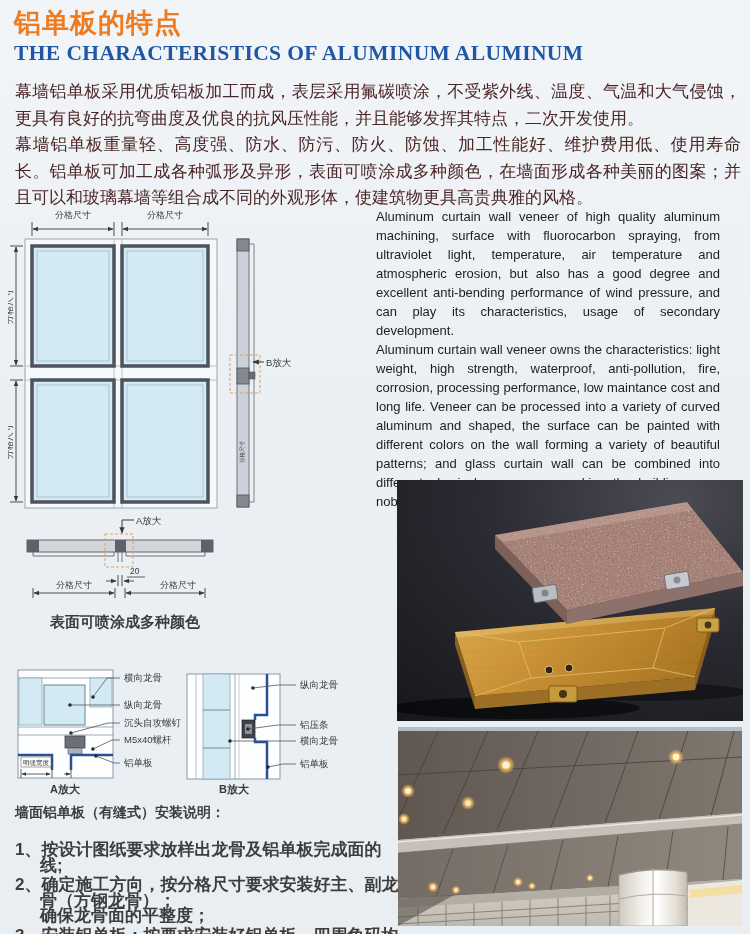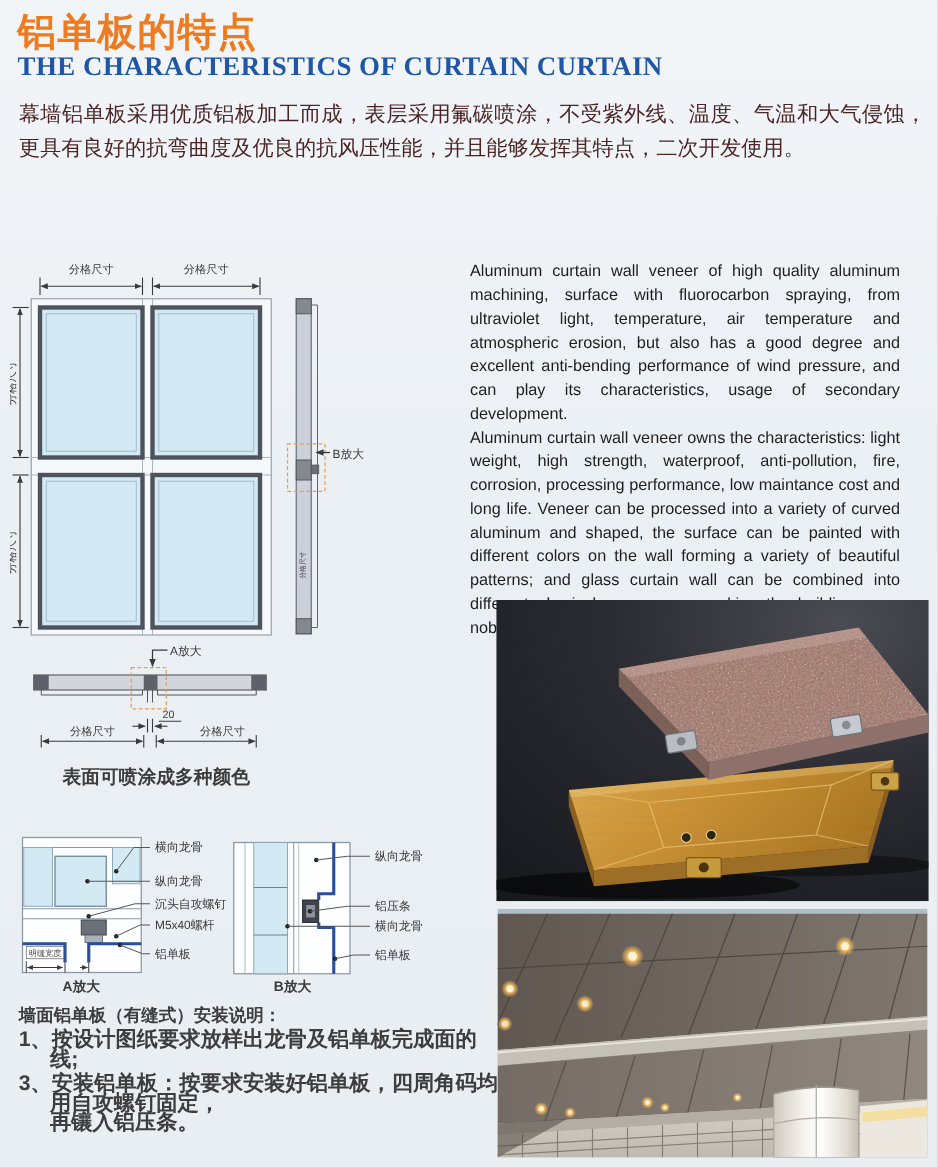--- a/index.html
+++ b/index.html
@@ -4,21 +4,21 @@
 <style>
   html,body{margin:0;padding:0;}
   body{background:#cfd6dc;}
   #page{
     position:relative; width:750px; height:934px; overflow:hidden;
     background:linear-gradient(180deg,#f2f5f8 0%,#ebf0f4 40%,#e9eef3 100%);
     font-family:"Liberation Sans","DejaVu Sans",sans-serif;
   }
   .abs{position:absolute;}
   #main-title{
-    left:14px; top:5px; font-size:31px; font-weight:bold; color:#ee7b1f;
+    left:14px; top:5px; font-size:27px; font-weight:bold; color:#ee7b1f;
     letter-spacing:1px;
   }
   #english-title{
     left:14px; top:41px; font-size:21.5px; font-weight:bold; color:#1f57a6;
     font-family:"Liberation Serif","DejaVu Serif",serif; letter-spacing:.4px;
   }
   #intro{
     left:15px; top:79px; width:726px; color:#4b2626;
     font-family:"Liberation Serif","DejaVu Serif",serif;
     font-size:17px; line-height:26.5px; text-align:justify;
@@ -29,41 +29,42 @@
     font-size:13px; line-height:19px; text-align:justify;
   }
   #english-col p{margin:0;}
   #install-caption{
     left:45px; top:611px; width:160px; text-align:center;
     font-size:15px; font-weight:bold; color:#3c3c3c; line-height:22px;
   }
   #instructions{
     left:15px; top:804px; width:386px; color:#3d3d3d;
   }
-  #instructions .hd{font-size:14px; font-weight:bold; margin-bottom:2px;}
+  #instructions .hd{font-size:14px; font-weight:bold; margin-bottom:20px;}
   #instructions .item{
     font-size:17px; font-weight:bold; line-height:15.5px;
     margin-bottom:4px; padding-left:25px; text-indent:-25px;
     white-space:pre-line;
   }
   svg text{font-family:"Liberation Sans","DejaVu Sans",sans-serif; fill:#3a3a3a;}
   .dim-t{font-size:9px;}
   .lbl-t{font-size:9.5px;}
   .cap-t{font-size:11px; font-weight:bold;}
 </style>
 </head>
 <body>
 
 <div id="page">
 
   <div id="main-title" class="abs">铝单板的特点</div>
-  <div id="english-title" class="abs">THE CHARACTERISTICS OF CURTAIN CURTAIN</div>
+  <div id="english-title" class="abs">THE CHARACTERISTICS OF ALUMINUM ALUMINUM</div>
 
   <div id="intro" class="abs">
     <p>幕墙铝单板采用优质铝板加工而成，表层采用氟碳喷涂，不受紫外线、温度、气温和大气侵蚀，更具有良好的抗弯曲度及优良的抗风压性能，并且能够发挥其特点，二次开发使用。</p>
+    <p>幕墙铝单板重量轻、高度强、防水、防污、防火、防蚀、加工性能好、维护费用低、使用寿命长。铝单板可加工成各种弧形及异形，表面可喷涂成多种颜色，在墙面形成各种美丽的图案；并且可以和玻璃幕墙等组合成不同的外观形体，使建筑物更具高贵典雅的风格。</p>
   </div>
 
   <div id="english-col" class="abs">
     <p>Aluminum curtain wall veneer of high quality aluminum machining, surface with fluorocarbon spraying, from ultraviolet light, temperature, air temperature and atmospheric erosion, but also has a good degree and excellent anti-bending performance of wind pressure, and can play its characteristics, usage of secondary development.</p>
     <p>Aluminum curtain wall veneer owns the characteristics: light weight, high strength, waterproof, anti-pollution, fire, corrosion, processing performance, low maintance cost and long life. Veneer can be processed into a variety of curved aluminum and shaped, the surface can be painted with different colors on the wall forming a variety of beautiful patterns; and glass curtain wall can be combined into different physical appearance, making the building more noble and elegant.</p>
   </div>
 
   <svg class="abs" style="left:8px;top:204px;" width="388" height="400" viewBox="0 0 388 400">
     <defs>
       <marker id="ah1" viewBox="0 0 10 10" refX="9" refY="5" markerWidth="6.5" markerHeight="6.5" orient="auto-start-reverse">
@@ -255,20 +256,22 @@
       <text class="lbl-t" x="292" y="68">铝压条</text>
       <text class="lbl-t" x="292" y="84">横向龙骨</text>
       <text class="lbl-t" x="292" y="107">铝单板</text>
       <text class="cap-t" x="226" y="133" text-anchor="middle">B放大</text>
     </g>
   </svg>
 
   <div id="instructions" class="abs">
     <div class="hd">墙面铝单板（有缝式）安装说明：</div>
     <div class="item">1、按设计图纸要求放样出龙骨及铝单板完成面的线;</div>
+    <div class="item">2、确定施工方向，按分格尺寸要求安装好主、副龙骨（方钢龙骨）；
+确保龙骨面的平整度；</div>
     <div class="item">3、安装铝单板：按要求安装好铝单板，四周角码均用自攻螺钉固定，
 再镶入铝压条。</div>
 
   </div>
 
   <svg class="abs" style="left:397px;top:480px;" width="346" height="241" viewBox="0 0 346 241">
     <defs>
       <radialGradient id="pbg" cx="80%" cy="8%" r="120%">
         <stop offset="0%" stop-color="#4a4b53"></stop>
         <stop offset="45%" stop-color="#2b2c33"></stop>

